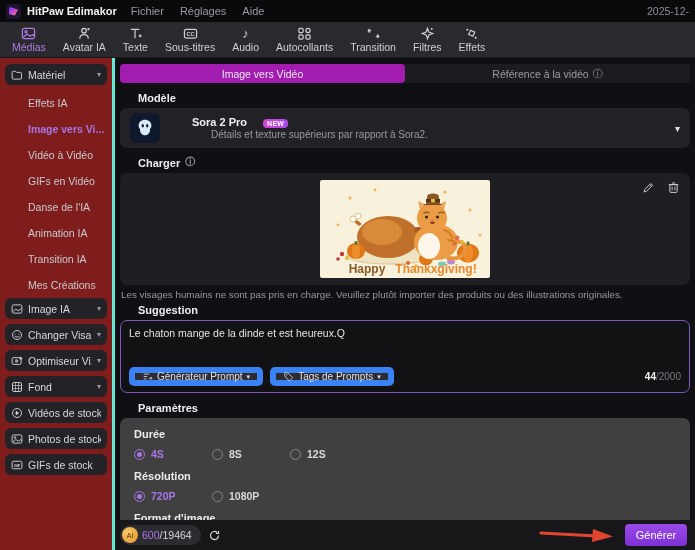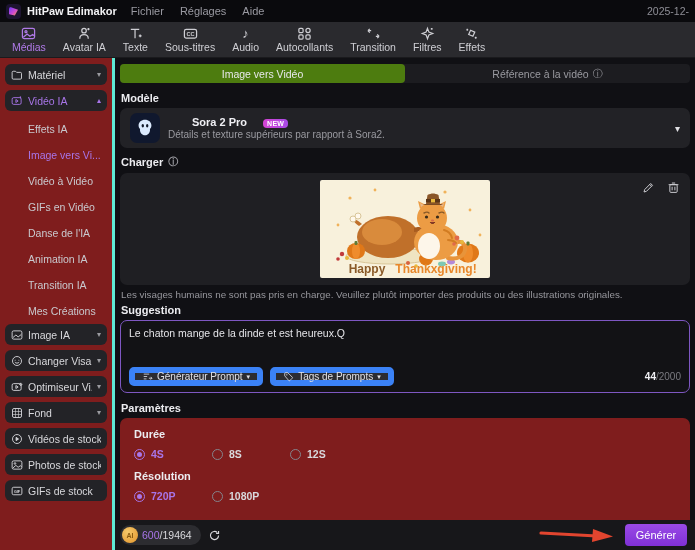--- a/index.html
+++ b/index.html
@@ -26,40 +26,40 @@
   
   .body { flex:1; display:flex; min-height:0; }
   .sidebar { width:115px; background:#7f1d1d; border-right:3px solid #5eead4; padding:6px 5px 0 5px; font-size:10.5px; flex:0 0 auto; }
   .pill { height:21px; background:#232327; border-radius:6px; display:flex; align-items:center; gap:5px; padding:0 6px; margin-bottom:5px; color:#d8d8dc; cursor:default; }
   .pill svg { width:12px; height:12px; stroke:currentColor; fill:none; stroke-width:1.2; flex:0 0 auto; }
   .pill .caret { margin-left:auto; font-size:8px; color:#9a9aa0; }
   .pill.purple { color:#a875e8; }
   .pill.purple .caret { color:#a875e8; }
   .pill .lbl { white-space:nowrap; overflow:hidden; }
   .subitem { height:26px; display:flex; align-items:center; padding-left:23px; color:#c9c9ce; cursor:default; }
-  .subitem.active { color:#a875e8; }
+  .subitem.active { color:#a875e8;font-weight:bold; }
 
   .main { flex:1; display:flex; flex-direction:column; background:#101014; min-width:0; }
   .content { height:462px; overflow:hidden; padding:6px 5px 0 5px; }
 
   
   .tabbar { height:19px; background:#1c1c20; border-radius:4px; display:flex; margin-bottom:9px; }
   .tab { flex:1; display:flex; align-items:center; justify-content:center; gap:4px; font-size:10.5px; color:#9a9aa0; border-radius:4px; cursor:default; }
-  .tab.active { background:#4d7c0f; color:#e8e8ec; }
+  .tab.active { background:#a21caf; color:#e8e8ec; }
   .info-glyph { font-size:10px; color:#9a9aa0; }
 
-  .sec-label { font-size:11px; font-weight:bold; color:#ececf0; margin:4px 0 4px 1px; display:flex; align-items:center; gap:5px; }
+  .sec-label { font-size:11px; font-weight:bold; color:#ececf0; margin:4px 0 4px 18px; display:flex; align-items:flex-end; gap:5px; }
 
   
   .model-card { height:40px; background:#222226; border-radius:7px; display:flex; align-items:center; padding:0 10px; gap:8px; margin-bottom:7px; cursor:default; }
   .model-ico { width:30px; height:30px; border-radius:7px; background:#10182e; display:flex; align-items:center; justify-content:center; flex:0 0 auto; }
   .model-txt { display:flex; flex-direction:column; gap:1px; }
   .model-name-row { display:flex; align-items:flex-end; gap:16px; font-size:11px; font-weight:bold; color:#f0f0f4;padding-left:24px; }
   .badge { font-size:7px; font-weight:bold; color:#fff; background:linear-gradient(90deg,#d543d3,#a84ae8); padding:1px 4px; border-radius:4px; letter-spacing:.3px; }
-  .model-desc { font-size:10px; color:#9a9aa0; }
+  .model-desc { font-size:10px; color:#9a9aa0;margin-left:43px; }
   .model-caret { margin-left:auto; color:#e0e0e4; font-size:10px; }
 
   
   .upload-card { height:112px; background:#1f1f23; border-radius:7px; position:relative; display:flex; align-items:center; justify-content:center; margin-bottom:4px; }
   .upload-actions { position:absolute; top:8px; right:10px; display:flex; gap:12px; }
   .upload-actions svg { width:13px; height:13px; stroke:#cfcfd4; fill:none; stroke-width:1.2; cursor:pointer; }
   .thumb { width:170px; height:98px; border-radius:2px; overflow:hidden; }
   .cap1 { font:bold 12px "Liberation Sans",sans-serif; fill:#8a5a28; }
   .cap2 { font:bold 12px "Liberation Sans",sans-serif; fill:#e8872a; }
 
@@ -70,21 +70,21 @@
   .sugg-text { font-size:10.5px; color:#e4e4e8; flex:1; cursor:text; }
   .sugg-foot { display:flex; align-items:center; gap:7px; }
   .sugg-btn { height:19px; background:#2c2c31; border:6px solid #3b82f6; border-radius:5px; display:flex; align-items:center; gap:4px; padding:0 7px; font-size:10px; color:#e0e0e4; cursor:pointer; }
   .sugg-btn svg { width:11px; height:11px; stroke:currentColor; fill:none; stroke-width:1.2; }
   .sugg-btn .caret { font-size:7px; }
   .char-counter { margin-left:auto; font-size:10px; }
   .char-counter .cnt { color:#f0f0f4; font-weight:bold; }
   .char-counter .lim { color:#7a7a80; }
 
   
-  .param-card { background:#7f1d1d; border-radius:7px 7px 0 0; padding:10px 14px 20px 14px; }
+  .param-card { background:#404040; border-radius:7px 7px 0 0; padding:10px 14px 20px 14px; }
   .param-title { font-size:11px; font-weight:bold; color:#ececf0; }
   .radio-row { display:flex; align-items:flex-start; gap:0; margin:8px 0 10px 0; }
   .radio-opt { display:flex; align-items:center; gap:6px; width:78px; font-size:10.5px; font-weight:bold; color:#d8d8dc; cursor:pointer; }
   .radio { width:11px; height:11px; border-radius:50%; border:1.4px solid #84848c; display:flex; align-items:center; justify-content:center; }
   .radio-opt.selected { color:#a875e8; }
   .radio-opt.selected .radio { border-color:#a875e8; }
   .radio-opt.selected .radio i { display:block; width:5px; height:5px; border-radius:50%; background:#a875e8; }
 
   
   .footer { height:30px; background:#17171a; display:flex; align-items:center; padding:0 8px 0 5px; flex:0 0 auto; }
@@ -183,29 +183,20 @@
   <div class="body">
 
     <div class="sidebar">
       <div class="pill">
         <svg viewBox="0 0 16 16">
             <path d="M1.5 4.5c0-1 .6-1.5 1.5-1.5h3l1.5 1.5h5c1 0 1.5.5 1.5 1.5v6c0 1-.5 1.5-1.5 1.5H3c-1 0-1.5-.5-1.5-1.5z"></path>
           </svg>
         <span class="lbl">Matériel</span>
         <span class="caret">▾</span>
       </div>
-      <div class="pill purple">
-        <svg viewBox="0 0 16 16">
-            <rect x="1.5" y="3.5" width="12" height="9" rx="2"></rect>
-            <path d="M6.5 6l3 2-3 2z"></path>
-            <path d="M12.5 2v2M11.5 3h2"></path>
-          </svg>
-        <span class="lbl">Vidéo IA</span>
-        <span class="caret">▴</span>
-      </div>
       <div class="subitem">Effets IA</div>
       <div class="subitem active">Image vers Vi...</div>
       <div class="subitem">Vidéo à Vidéo</div>
       <div class="subitem">GIFs en Vidéo</div>
       <div class="subitem">Danse de l'IA</div>
       <div class="subitem">Animation IA</div>
       <div class="subitem">Transition IA</div>
       <div class="subitem">Mes Créations</div>
 
       <div class="pill">
@@ -443,20 +434,21 @@
                 </span>
               <span>720P</span>
             </div>
             <div class="radio-opt">
               <span class="radio">
                   <i></i>
                 </span>
               <span>1080P</span>
             </div>
           </div>
+          <div class="param-title">Format d'image</div>
         </div>
       </div>
 
       <div class="footer">
         <div class="credits">
           <span class="coin">AI</span>
           <span><span class="used">600</span><span class="total">/19464</span></span>
         </div>
         <span class="refresh">
           <svg viewBox="0 0 16 16">

